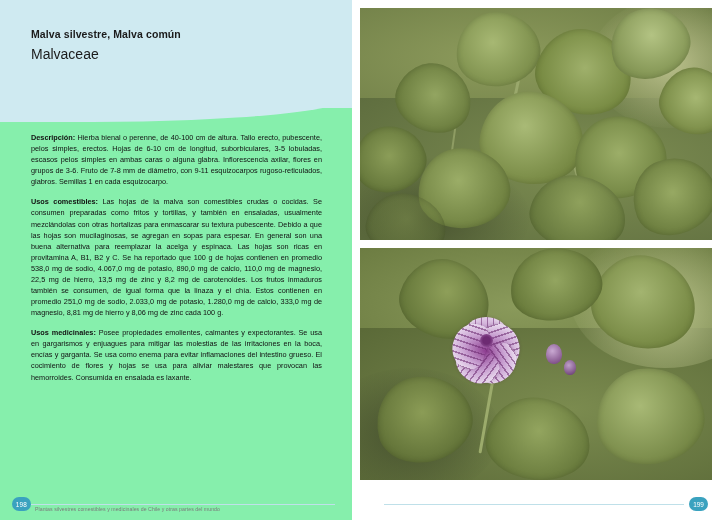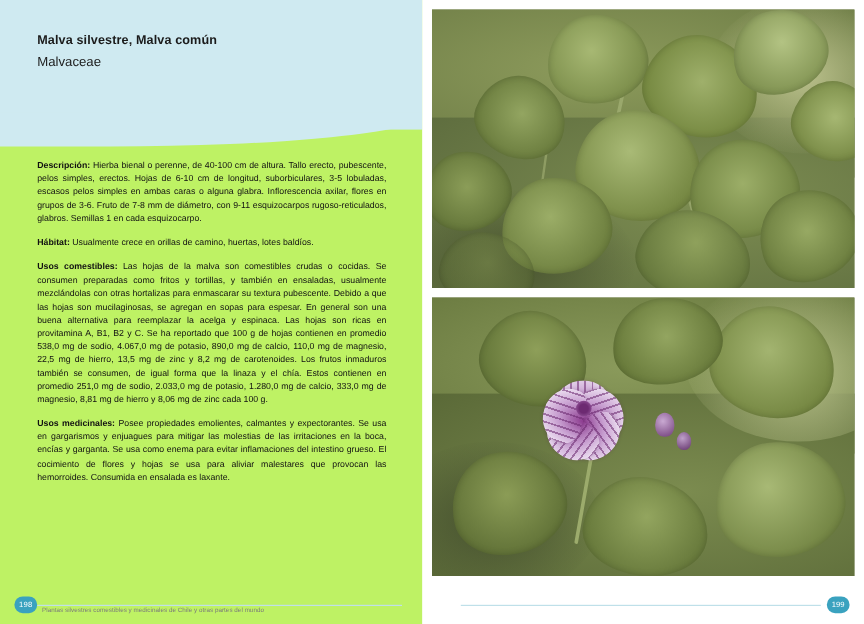--- a/index.html
+++ b/index.html
@@ -13,21 +13,21 @@
   }
   .page {
     position: absolute; inset: 0;
     display: flex;
   }
 
   
   .left-page {
     position: relative;
     width: 352px; height: 520px;
-    background: #bef264;
+    background: #86efac;
     overflow: hidden;
   }
   .header-band {
     position: absolute;
     left: 0; top: 0;
     width: 352px; height: 96px;
     background: #cfeaf1;
   }
   .header-band:after {
     content: "";
@@ -61,21 +61,21 @@
     font-size: 19px;
     color: #1b1b1b;
     margin-top: 7px;
     line-height: 1.05;
   }
   .sci-name .auth {
     font-style: normal;
     font-size: 14px;
   }
   .family {
-    font-size: 11px;
+    font-size: 14px;
     color: #1b1b1b;
     margin-top: 6px;
   }
 
   .body-text {
     position: absolute;
     left: 31px; top: 132px;
     width: 291px;
     font-size: 7.3px;
     line-height: 1.52;
@@ -207,23 +207,20 @@
     <div class="header-curve"></div>
 
     <div class="header-text">
       <div class="common-names">Malva silvestre, Malva común</div>
       <div class="family">Malvaceae</div>
     </div>
 
     <div class="body-text">
       <p>
         <b>Descripción:</b><span> Hierba bienal o perenne, de 40-100 cm de altura. Tallo erecto, pubescente, pelos simples, erectos. Hojas de 6-10 cm de longitud, suborbiculares, 3-5 lobuladas, escasos pelos simples en ambas caras o alguna glabra. Inflorescencia axilar, flores en grupos de 3-6. Fruto de 7-8 mm de diámetro, con 9-11 esquizocarpos rugoso-reticulados, glabros. Semillas 1 en cada esquizocarpo.</span>
-      </p>
-      <p>
-        <b>Hábitat:</b><span> Usualmente crece en orillas de camino, huertas, lotes baldíos.</span>
       </p>
       <p>
         <b>Usos comestibles:</b><span> Las hojas de la malva son comestibles crudas o cocidas. Se consumen preparadas como fritos y tortillas, y también en ensaladas, usualmente mezclándolas con otras hortalizas para enmascarar su textura pubescente. Debido a que las hojas son mucilaginosas, se agregan en sopas para espesar. En general son una buena alternativa para reemplazar la acelga y espinaca. Las hojas son ricas en provitamina A, B1, B2 y C. Se ha reportado que 100 g de hojas contienen en promedio 538,0 mg de sodio, 4.067,0 mg de potasio, 890,0 mg de calcio, 110,0 mg de magnesio, 22,5 mg de hierro, 13,5 mg de zinc y 8,2 mg de carotenoides. Los frutos inmaduros también se consumen, de igual forma que la linaza y el chía. Estos contienen en promedio 251,0 mg de sodio, 2.033,0 mg de potasio, 1.280,0 mg de calcio, 333,0 mg de magnesio, 8,81 mg de hierro y 8,06 mg de zinc cada 100 g.</span>
       </p>
       <p>
         <b>Usos medicinales:</b><span> Posee propiedades emolientes, calmantes y expectorantes. Se usa en gargarismos y enjuagues para mitigar las molestias de las irritaciones en la boca, encías y garganta. Se usa como enema para evitar inflamaciones del intestino grueso. El cocimiento de flores y hojas se usa para aliviar malestares que provocan las hemorroides. Consumida en ensalada es laxante.</span>
       </p>
     </div>
 
     <div class="footer">

